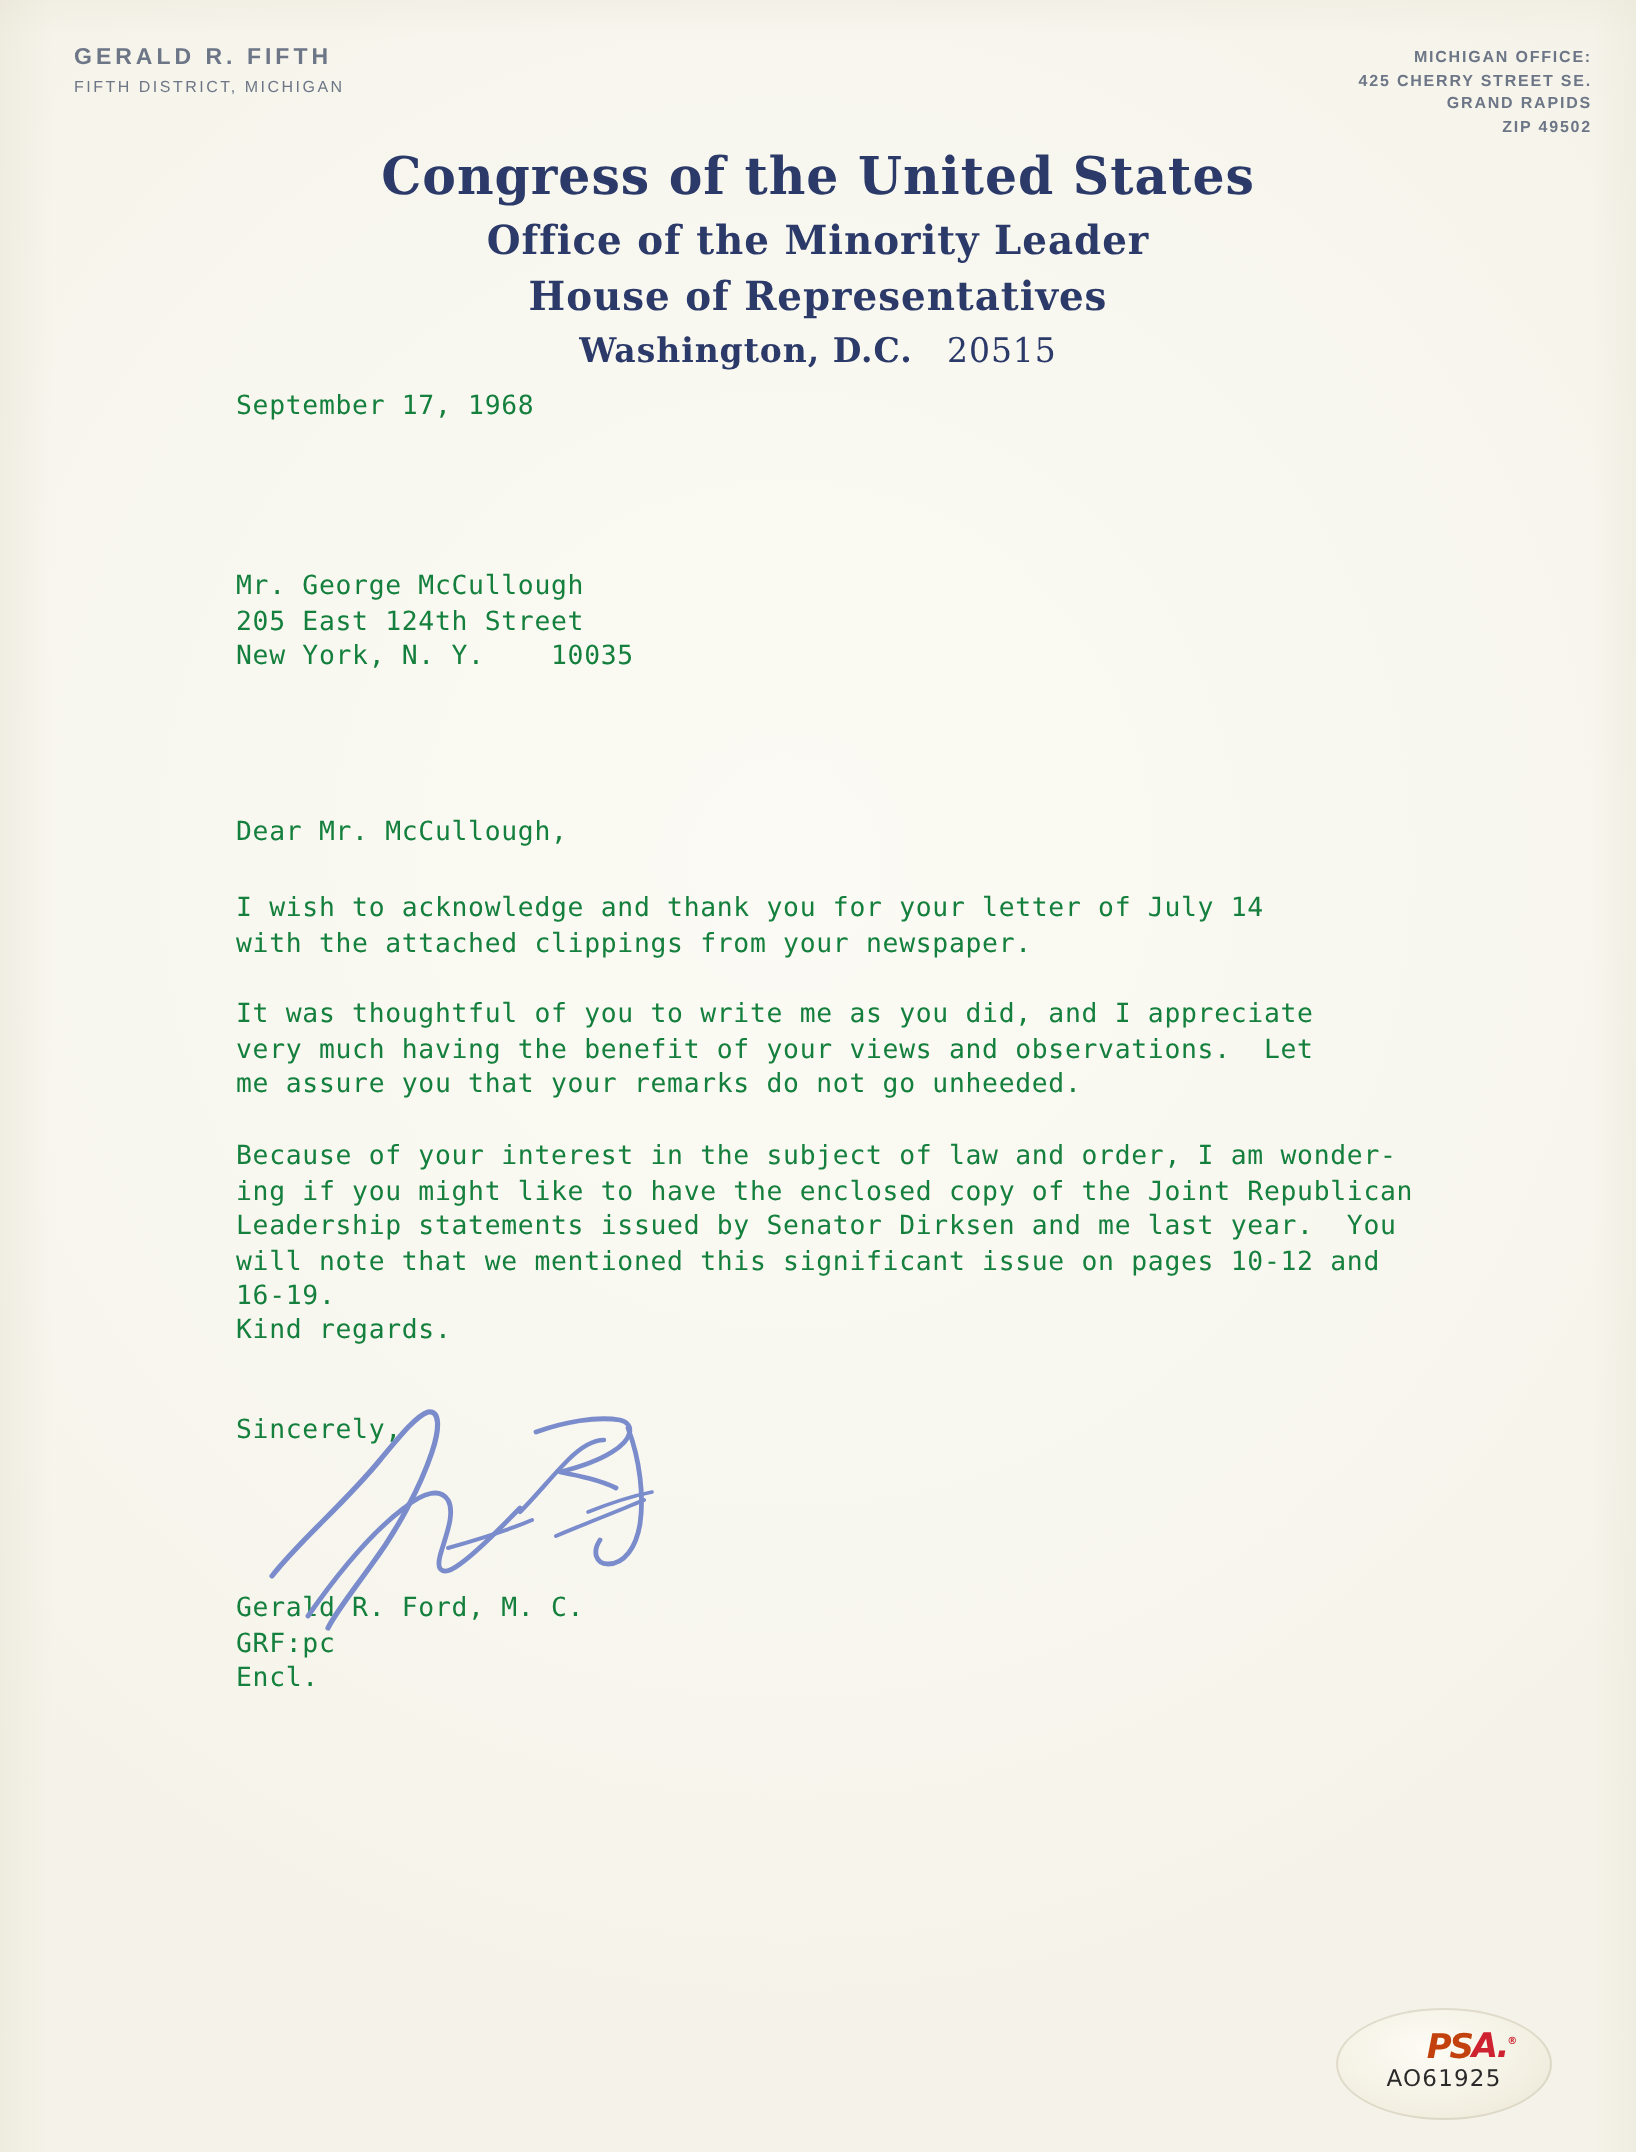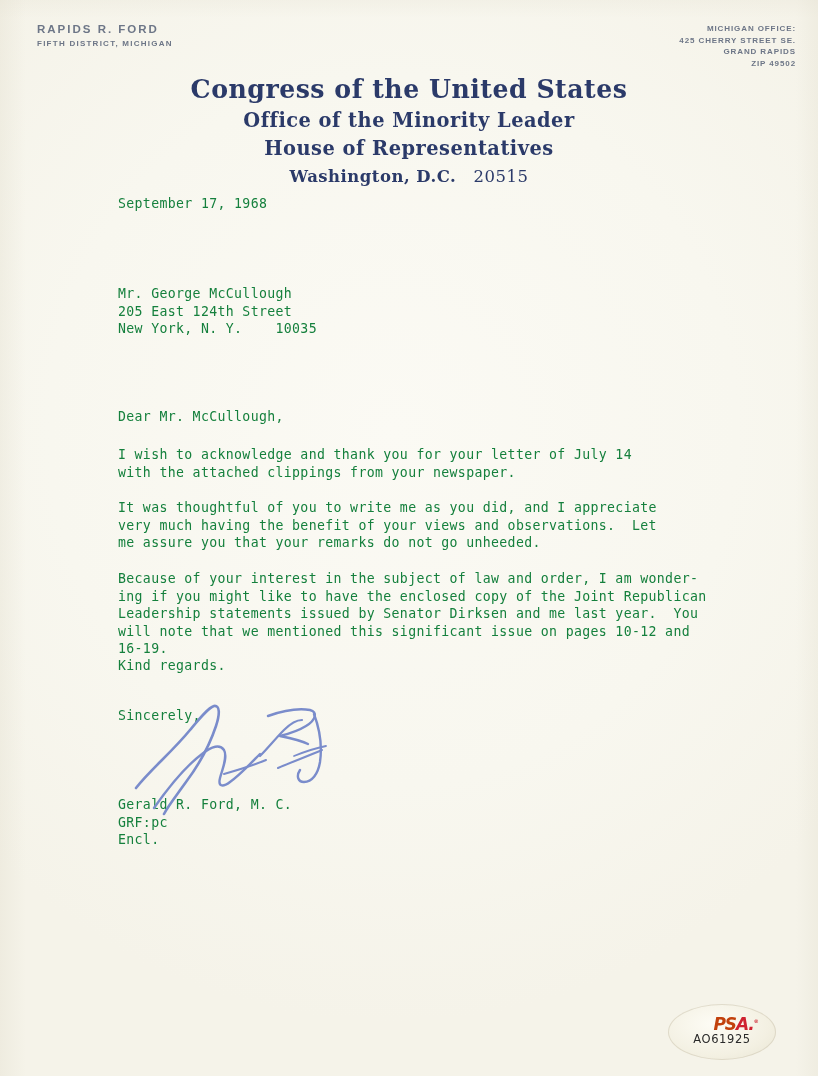--- a/index.html
+++ b/index.html
@@ -43,21 +43,21 @@
   .lh-name {
     font-size: 11.5px;
     letter-spacing: 2.0px;
     font-weight: 700;
     line-height: 14px;
     white-space: nowrap;
   }
   .lh-sub {
     font-size: 8px;
     letter-spacing: 1.25px;
-    font-weight: 700;
+    font-weight: 400;
     line-height: 12px;
     margin-top: 2px;
     white-space: nowrap;
   }
 
   .lh-right {
     position: absolute;
     right: 22px;
     top: 23px;
     text-align: right;
@@ -177,21 +177,21 @@
   }
 </style>
 </head>
 <body>
 
 <div class="page">
   <div class="paper-tint"></div>
   <div class="paper-edge-shade"></div>
 
   <div class="lh-left">
-    <div class="lh-name">RAPIDS R. FORD</div>
+    <div class="lh-name">GERALD R. FIFTH</div>
     <div class="lh-sub">FIFTH DISTRICT, MICHIGAN</div>
   </div>
 
   <div class="lh-right">
     <div class="lh-r-line">MICHIGAN OFFICE:</div>
     <div class="lh-r-line">425 CHERRY STREET SE.</div>
     <div class="lh-r-line">GRAND RAPIDS</div>
     <div class="lh-r-line">ZIP 49502</div>
   </div>
 

